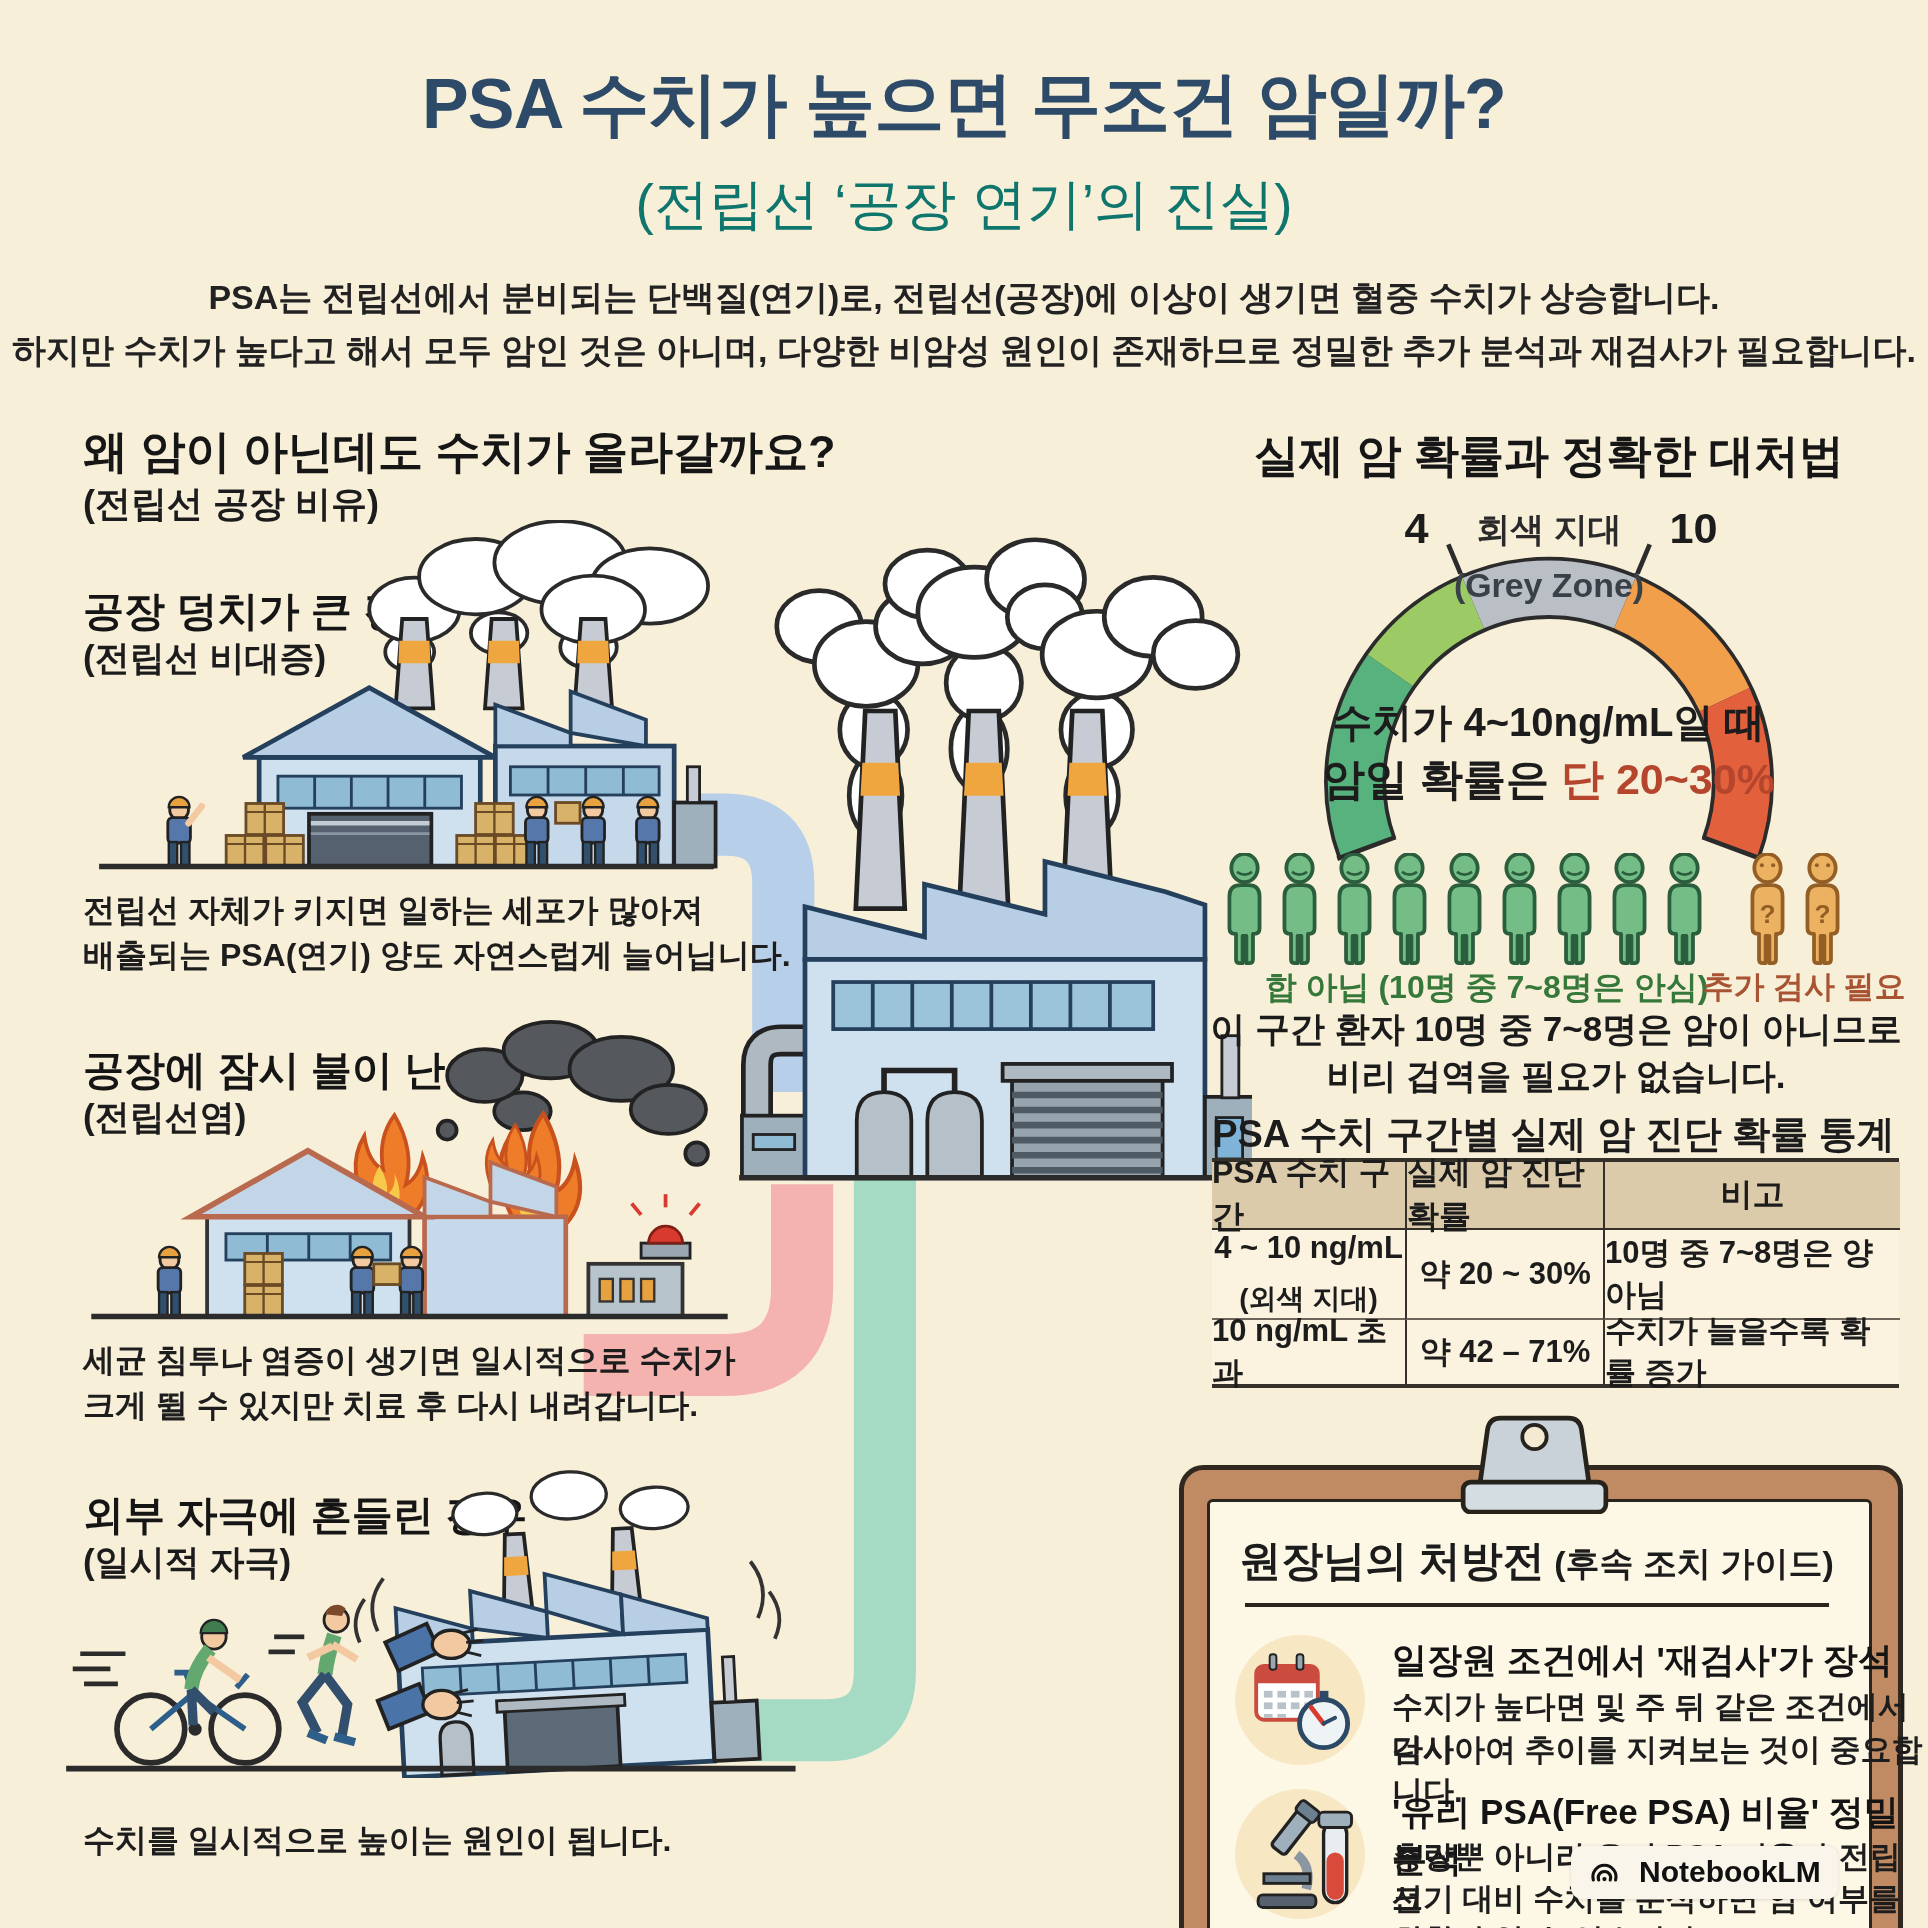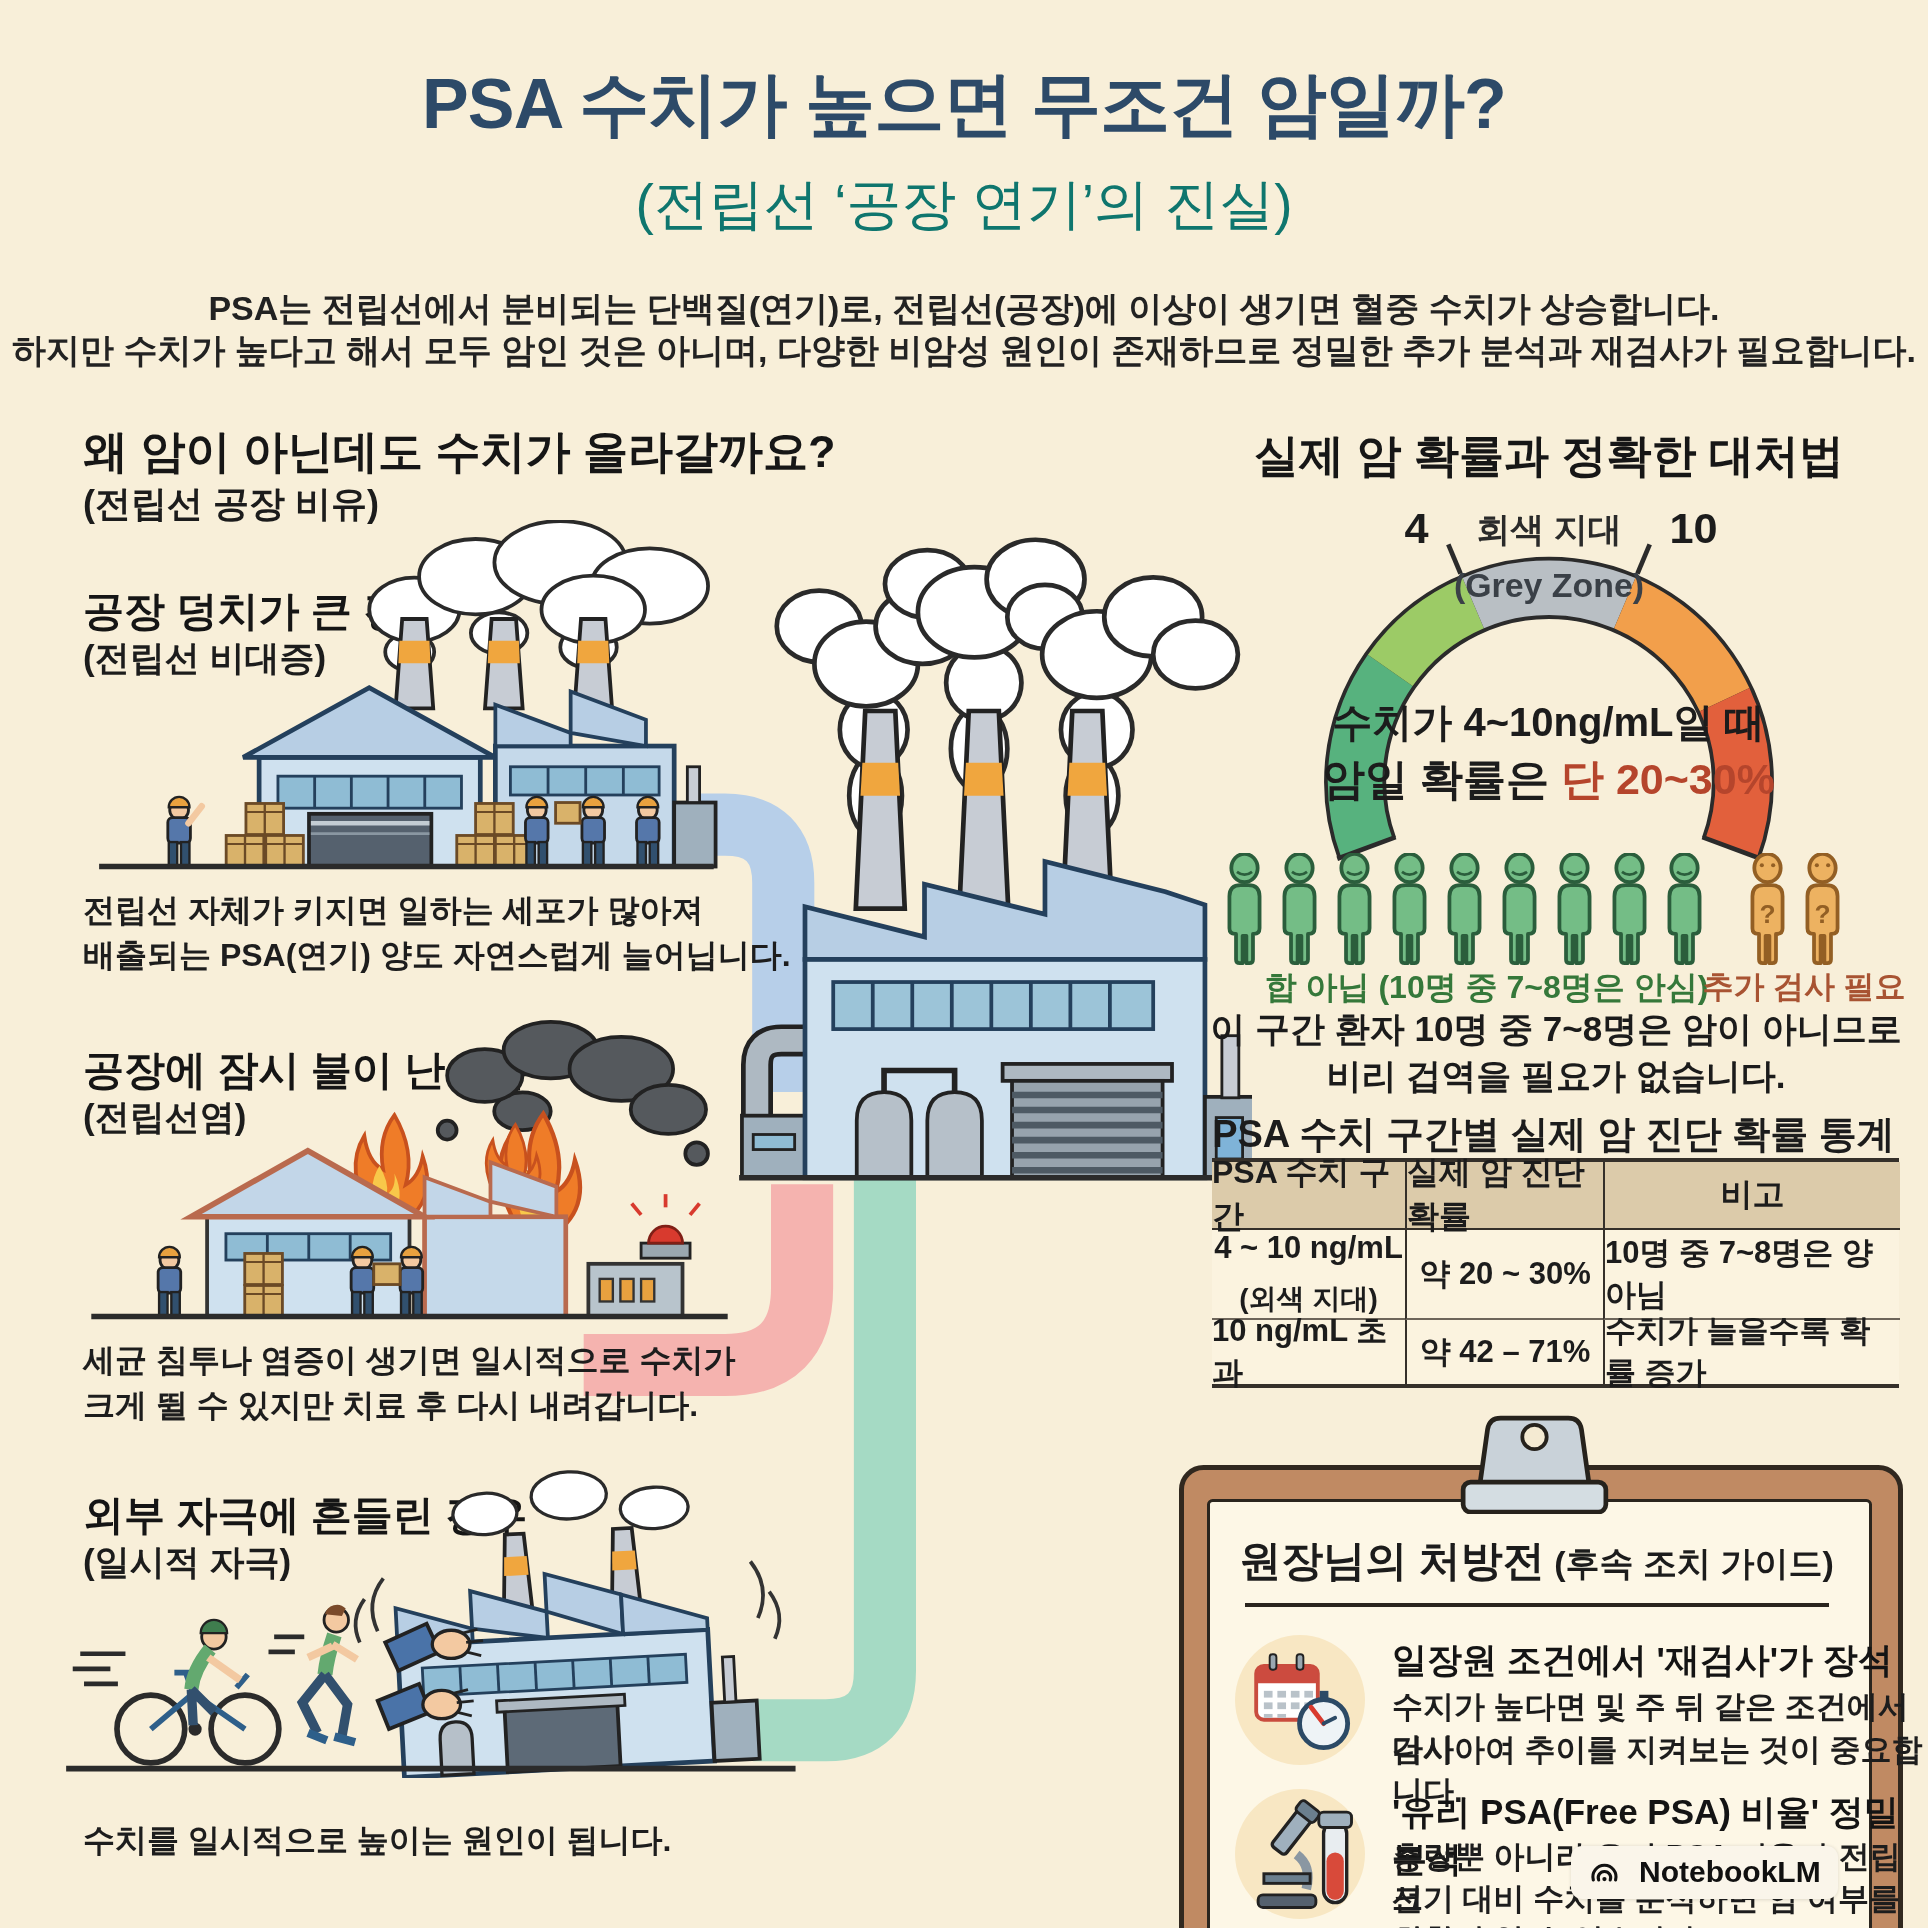--- a/index.html
+++ b/index.html
@@ -53,21 +53,21 @@
 <div class="page">
 
   <svg class="abs" style="left:0;top:0;width:1928px;height:1928px" viewBox="0 0 2048 2048">
     <path d="M 740,876 H 770 Q 832,876 832,938 V 1160" fill="none" stroke="#b7cfe9" stroke-width="66"></path>
     <path d="M 620,1450 H 770 Q 852,1450 852,1368 V 1258" fill="none" stroke="#f5b3af" stroke-width="66"></path>
     <path d="M 940,1250 V 1775 Q 940,1838 877,1838 H 800" fill="none" stroke="#a5dac4" stroke-width="66"></path>
   </svg>
 
   <div class="abs title ctr">PSA 수치가 높으면 무조건 암일까?</div>
   <div class="abs subtitle ctr">(전립선 ‘공장 연기’의 진실)</div>
-  <div class="abs intro ctr" style="top:286px">PSA는 전립선에서 분비되는 단백질(연기)로, 전립선(공장)에 이상이 생기면 혈중 수치가 상승합니다.</div>
+  <div class="abs intro ctr" style="top:275px">PSA는 전립선에서 분비되는 단백질(연기)로, 전립선(공장)에 이상이 생기면 혈중 수치가 상승합니다.</div>
   <div class="abs intro ctr" style="top:328px">하지만 수치가 높다고 해서 모두 암인 것은 아니며, 다양한 비암성 원인이 존재하므로 정밀한 추가 분석과 재검사가 필요합니다.</div>
 
   <div class="abs sec-title" style="left:83px;top:422px">왜 암이 아닌데도 수치가 올라갈까요?</div>
   <div class="abs sec-sub" style="left:83px;top:480px">(전립선 공장 비유)</div>
 
   <div class="abs case-h" style="left:83px;top:584px">공장 덩치가 큰 경우</div>
   <div class="abs case-s" style="left:83px;top:635px">(전립선 비대증)</div>
   <div class="abs desc" style="left:83px;top:889px">전립선 자체가 키지면 일하는 세포가 많아져</div>
   <div class="abs desc" style="left:83px;top:934px">배출되는 PSA(연기) 양도 자연스럽게 늘어닙니다.</div>
 

